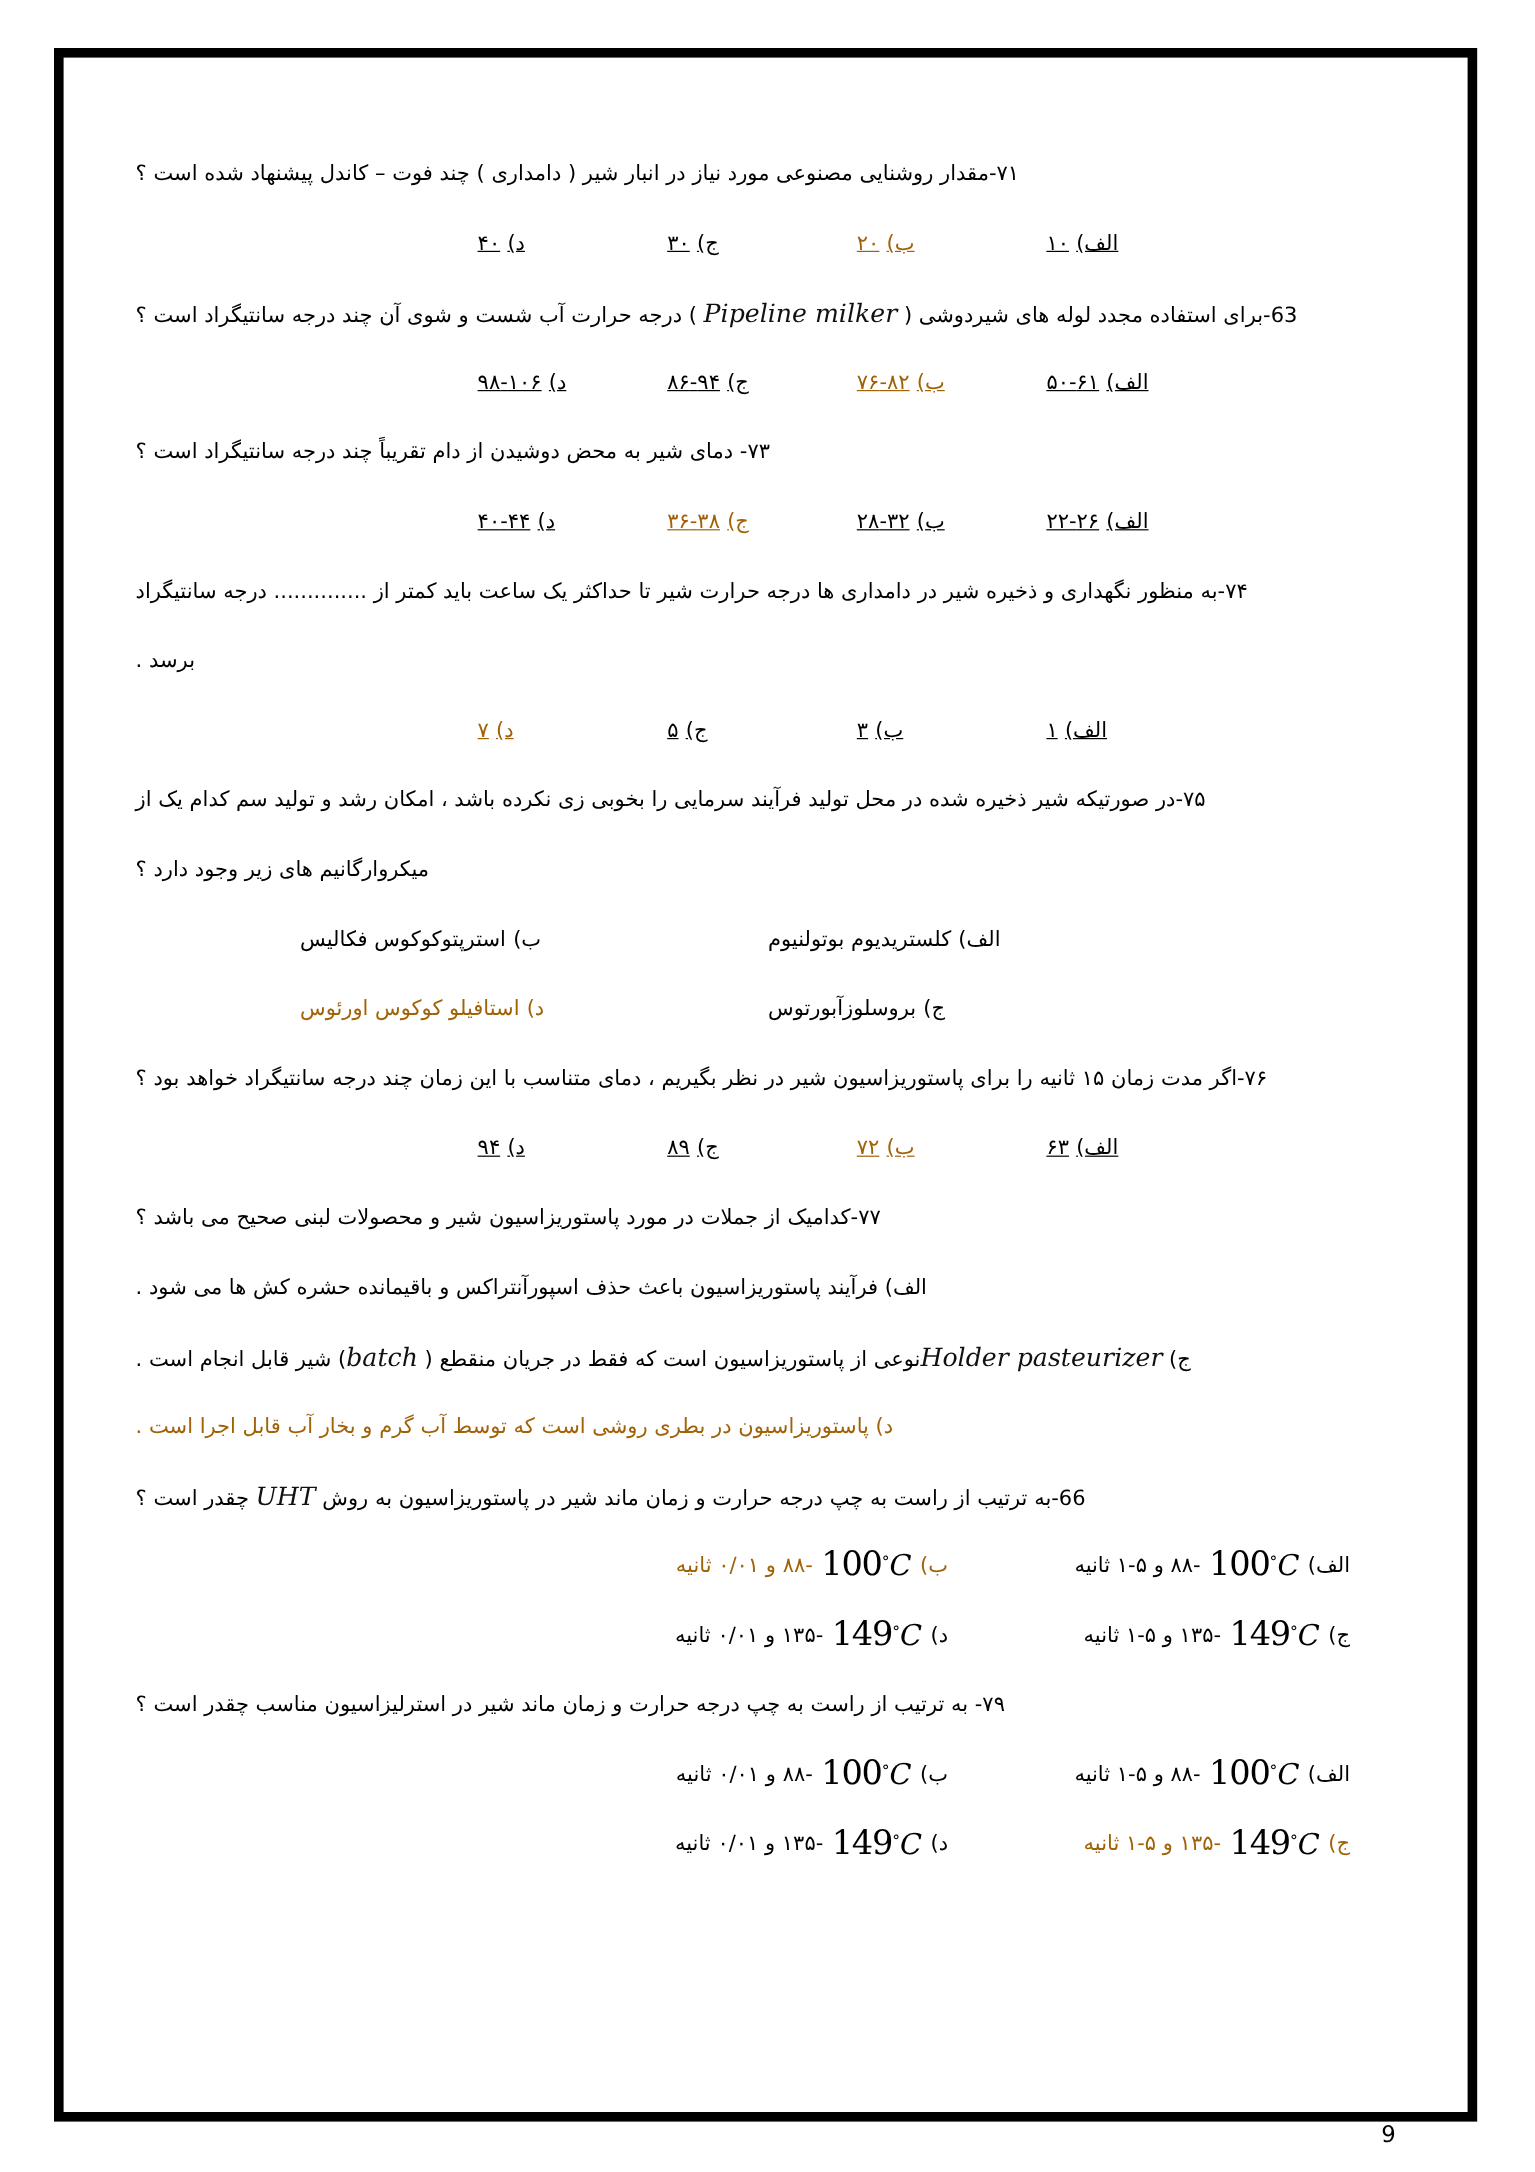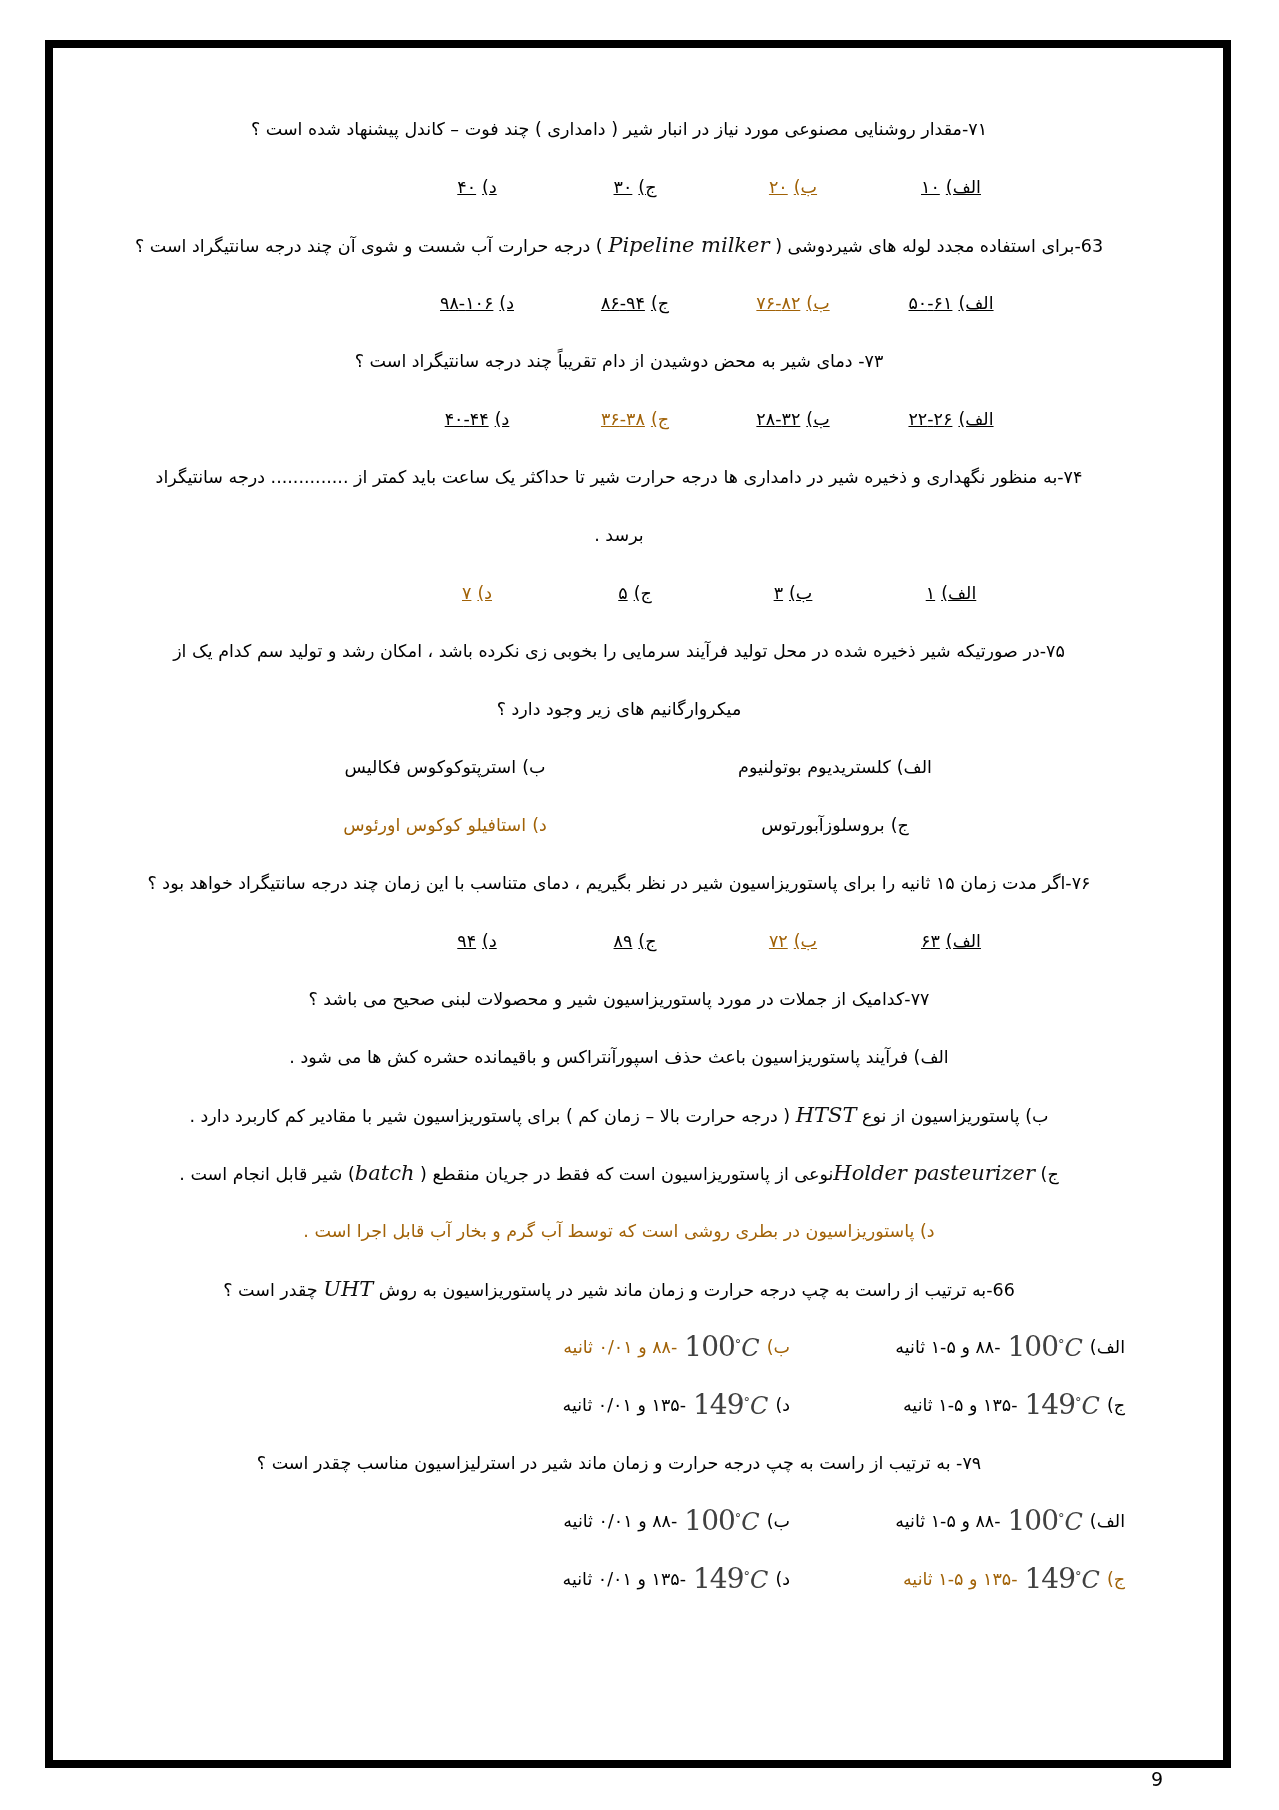--- a/index.html
+++ b/index.html
@@ -5,34 +5,34 @@
   html,body{margin:0;padding:0;}
   body{
     width:1279px;height:1810px;position:relative;background:#ffffff;
     font-family:"DejaVu Sans",sans-serif;color:#000;
   }
   .frame{
     position:absolute;left:45px;top:40px;width:1186px;height:1728px;
     border:8px solid #000;box-sizing:border-box;background:#fff;
   }
   .content{
-    position:absolute;top:52px;right:98px;left:60px;
-    direction:rtl;text-align:center;
+    position:absolute;top:68px;right:98px;left:60px;
+    direction:rtl;text-align:left;
   }
   .line{height:58px;line-height:58px;white-space:nowrap;font-size:17.5px;}
   .lbl{margin-left:6px;}
   .opts4{display:flex;flex-direction:row;direction:rtl;padding-right:95px;}
   .opts4 .cell{width:158px;text-decoration:underline;}
   .opts2{display:flex;flex-direction:row;direction:rtl;padding-right:95px;}
   .opts2 .cell{width:390px;}
   .optsT{display:flex;flex-direction:row;direction:rtl;align-items:center;}
   .optsT .cell{width:335px;display:flex;flex-direction:row;direction:rtl;align-items:center;gap:7px;white-space:nowrap;}
   .red{color:#a16207;}
   .m{font-family:"DejaVu Serif",serif;font-style:italic;font-size:21px;color:#111;margin-top:12px;}
-  .tv{white-space:nowrap;direction:ltr;color:#404040;}
+  .tv{white-space:nowrap;direction:ltr;color:#000000;}
   .tn{font-family:"DejaVu Serif",serif;font-size:28px;font-weight:500;letter-spacing:-1px;}
   .deg{font-family:"DejaVu Serif",serif;font-size:13px;vertical-align:super;}
   .tc{font-family:"DejaVu Serif",serif;font-style:italic;font-size:24px;}
   .pageno{position:absolute;left:1098px;top:1720px;font-size:19px;}
 </style>
 </head>
 <body>
 
 <div class="frame">
   <div class="content">
@@ -105,23 +105,20 @@
       <div class="cell"><span class="lbl">د)</span><span>۹۴</span></div>
     </div>
 
     <div class="line">
       <span>۷۷-کدامیک از جملات در مورد پاستوریزاسیون شیر و محصولات لبنی صحیح می باشد ؟</span>
     </div>
     <div class="line">
       <span>الف) فرآیند پاستوریزاسیون باعث حذف اسپورآنتراکس و باقیمانده حشره کش ها می شود .</span>
     </div>
     <div class="line">
-      <span>ب) پاستوریزاسیون از نوع </span><span class="m">HTST</span><span> ( درجه حرارت بالا – زمان کم ) برای پاستوریزاسیون شیر با مقادیر کم کاربرد دارد .</span>
-    </div>
-    <div class="line">
       <span>ج) </span><span class="m">Holder pasteurizer</span><span>نوعی از پاستوریزاسیون است که فقط در جریان منقطع ( </span><span class="m">batch</span><span>) شیر قابل انجام است .</span>
     </div>
     <div class="line red">
       <span>د) پاستوریزاسیون در بطری روشی است که توسط آب گرم و بخار آب قابل اجرا است .</span>
     </div>
 
     <div class="line">
       <span>66-به ترتیب از راست به چپ درجه حرارت و زمان ماند شیر در پاستوریزاسیون به روش </span><span class="m">UHT</span><span> چقدر است ؟</span>
     </div>
     <div class="line optsT">

